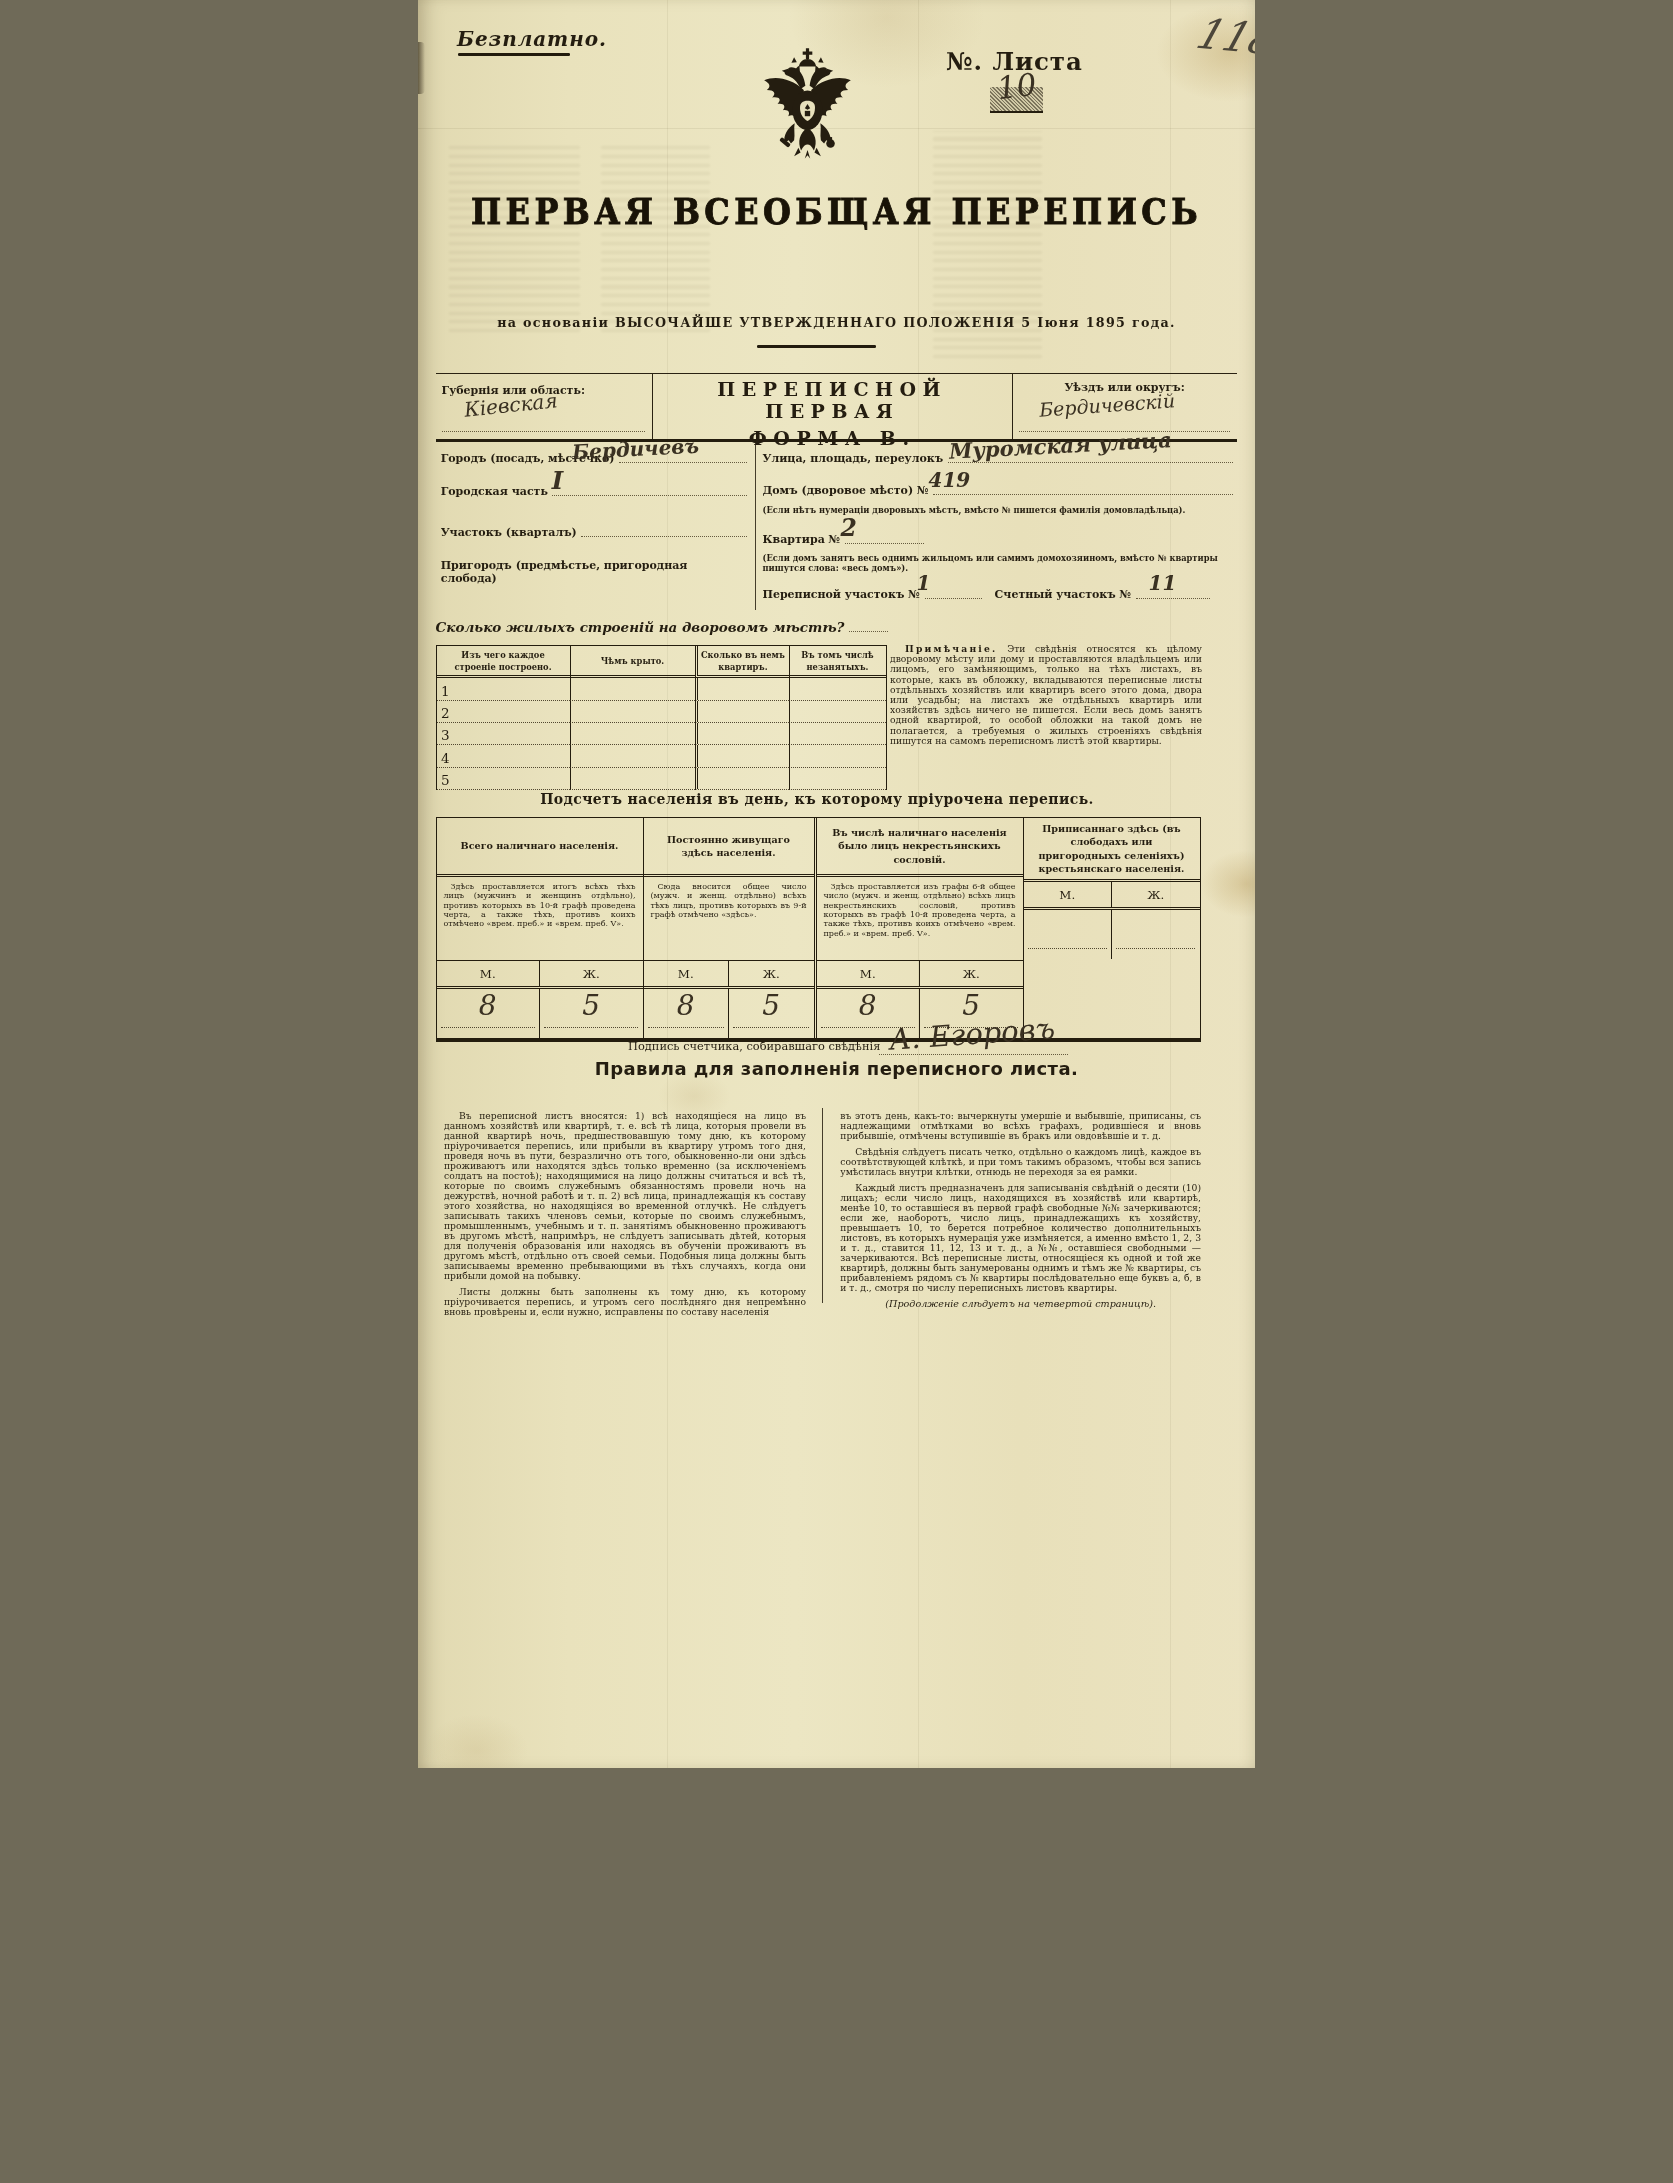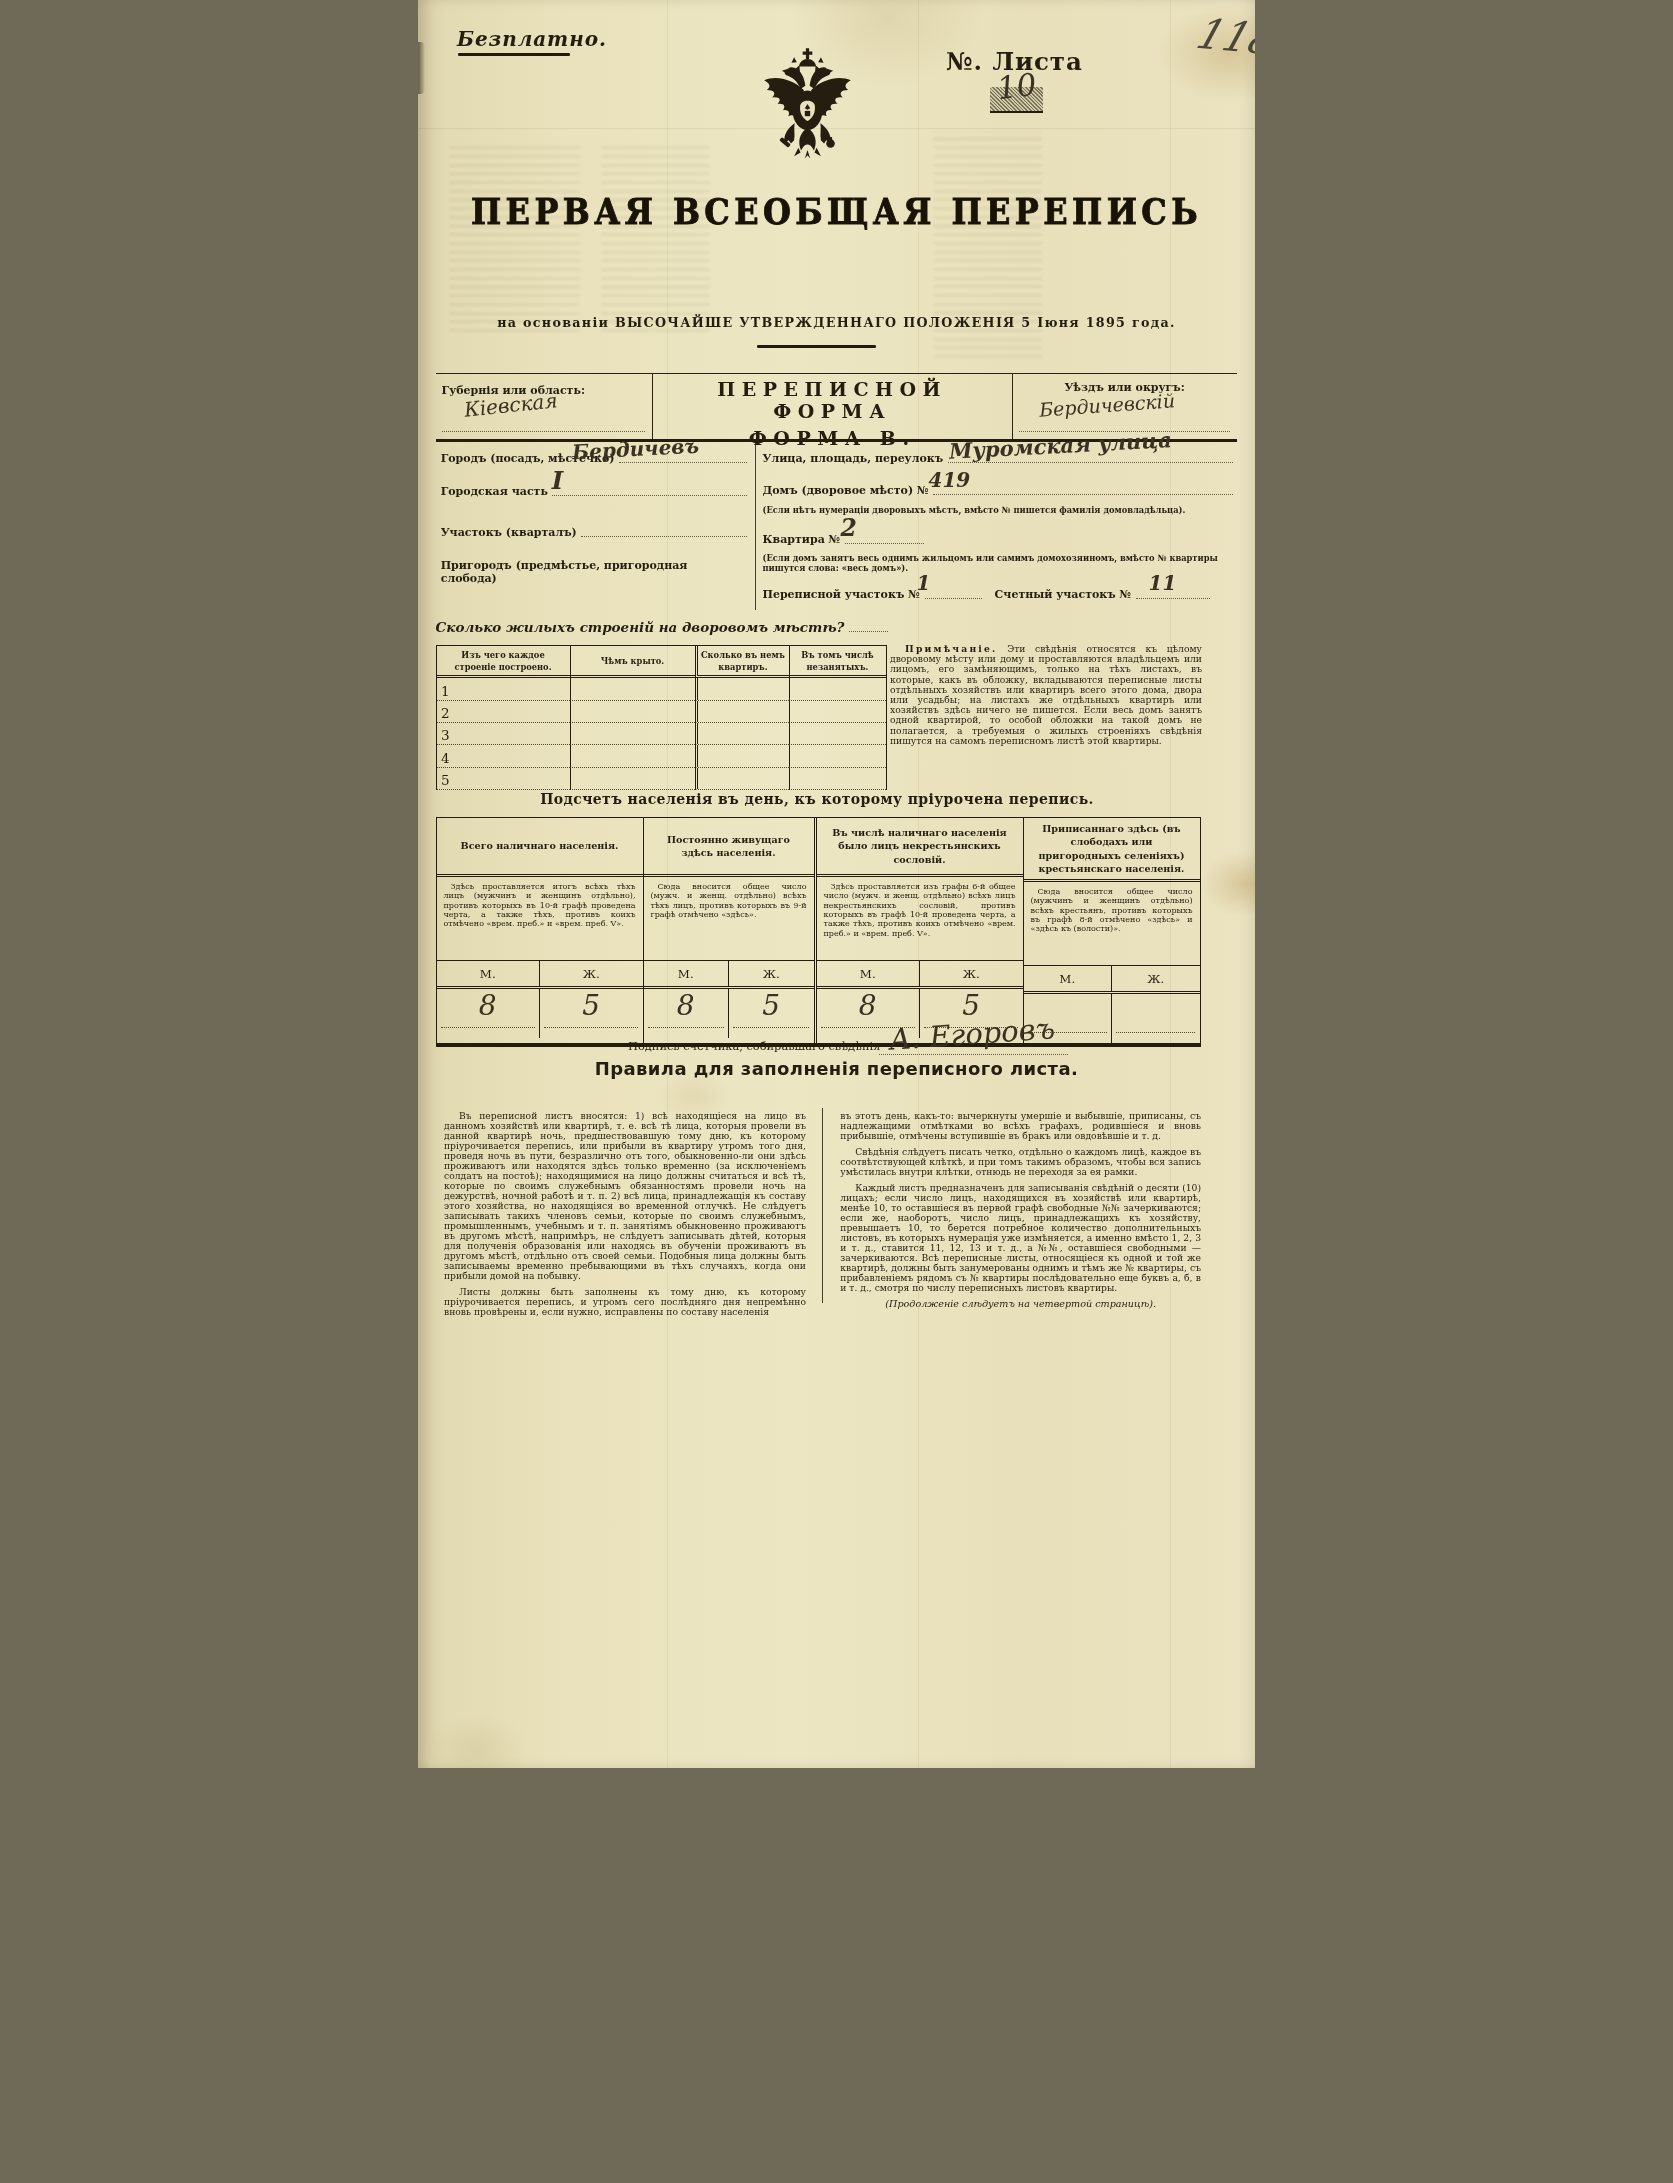--- a/index.html
+++ b/index.html
@@ -191,21 +191,21 @@
   <div class="t3">на основаніи ВЫСОЧАЙШЕ УТВЕРЖДЕННАГО ПОЛОЖЕНІЯ 5 Іюня 1895 года.</div>
   <div class="t3u"></div>
 
   <div class="fh">
     <div class="fh-left">
       <span class="fh-lbl">Губернія или область:</span>
       <span class="hw hw-gub">Кіевская</span>
       <span class="fh-dots"></span>
     </div>
     <div class="fh-center">
-      <div class="fh-line1">ПЕРЕПИСНОЙ ФОРМА</div>
+      <div class="fh-line1">ПЕРЕПИСНОЙ ПЕРВАЯ</div>
       <div class="fh-line2">ФОРМА В.</div>
     </div>
     <div class="fh-right">
       <span class="fh-lbl">Уѣздъ или округъ:</span>
       <span class="hw hw-uezd">Бердичевскій</span>
       <span class="fh-dots"></span>
     </div>
   </div>
 
   <div class="addr">
@@ -361,21 +361,20 @@
             <span class="vdot"></span>
           </div>
         <div class="half">
             <span class="hw hw-val">5</span>
             <span class="vdot"></span>
           </div>
       </div>
     </div>
     <div class="ccol bl2">
       <div class="chead">Приписаннаго здѣсь (въ слободахъ или пригородныхъ селеніяхъ) крестьянскаго населенія.</div>
-      <div class="cdesc">Сюда вносится общее число (мужчинъ и женщинъ отдѣльно) всѣхъ крестьянъ, противъ которыхъ въ графѣ 8-й отмѣчено «здѣсь» и «здѣсь къ (волости)».</div>
       <div class="cmzh">
         <div class="half">М.</div>
         <div class="half">Ж.</div>
       </div>
       <div class="cvals">
         <div class="half">
             <span class="hw hw-val"></span>
             <span class="vdot"></span>
           </div>
         <div class="half">

